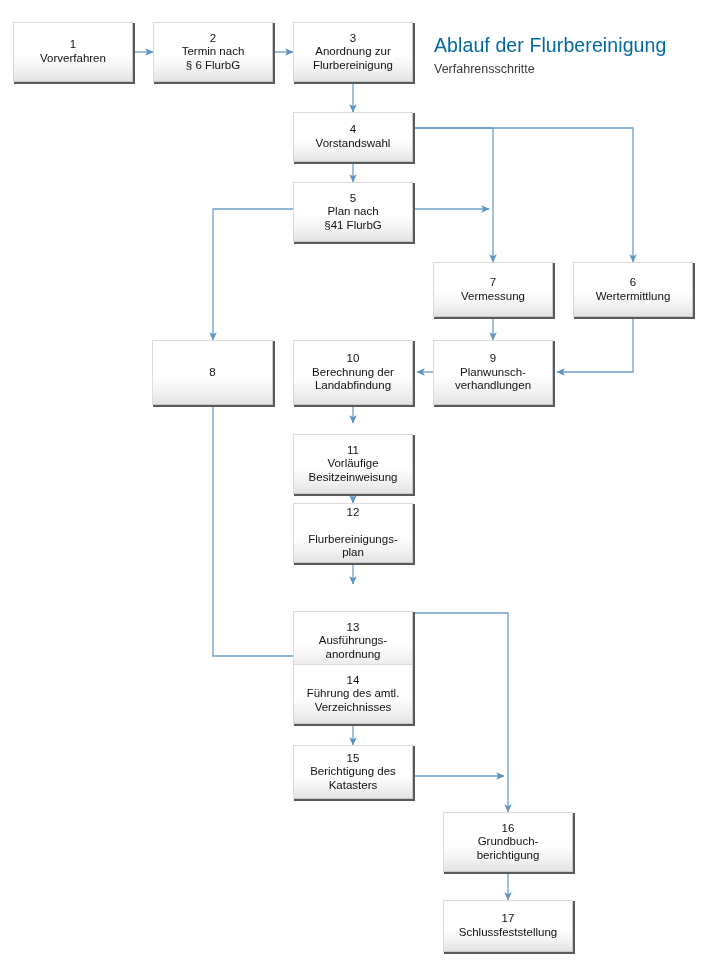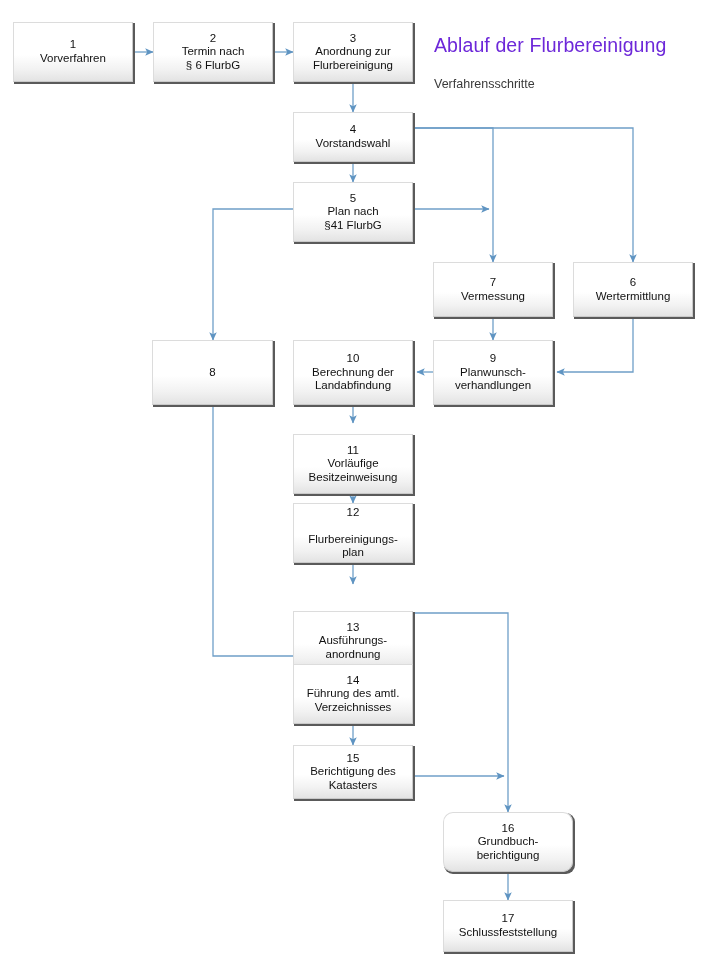--- a/index.html
+++ b/index.html
@@ -57,29 +57,29 @@
     white-space: pre-line;
   }
   #title-block {
     position: absolute;
     left: 434px;
     top: 34px;
     z-index: 3;
   }
   #title-main {
     font-size: 19.5px;
-    color: #6d28d9;
+    color: #0369a1;
     letter-spacing: 0.1px;
     white-space: nowrap;
     text-align: center;
   }
   #title-sub {
     font-size: 12.5px;
     color: #3a3a3a;
-    margin-top: 20px;
+    margin-top: 5px;
     white-space: nowrap;
   }
 </style>
 </head>
 <body>
 
 <div id="canvas">
 
   <svg id="edges" viewBox="0 0 720 960" width="720" height="960" xmlns="http://www.w3.org/2000/svg">
     <defs>
@@ -174,21 +174,21 @@
       <div class="node" id="n14" style="left: 293px; top: 664px; width: 120px; height: 60px;">
         <span class="num">14</span>
         <span class="lbl">Führung des amtl.
 Verzeichnisses</span>
       </div>
       <div class="node" id="n15" style="left: 293px; top: 745px; width: 120px; height: 54px;">
         <span class="num">15</span>
         <span class="lbl">Berichtigung des
 Katasters</span>
       </div>
-      <div class="node" id="n16" style="left: 443px; top: 812px; width: 130px; height: 60px; border-radius: 10px;">
+      <div class="node" id="n16" style="left: 443px; top: 812px; width: 130px; height: 60px;">
         <span class="num">16</span>
         <span class="lbl">Grundbuch-
 berichtigung</span>
       </div>
       <div class="node" id="n17" style="left: 443px; top: 900px; width: 130px; height: 52px; justify-content: center;">
         <span class="num">17</span>
         <span class="lbl">Schlussfeststellung</span>
       </div>
     </div>
 

